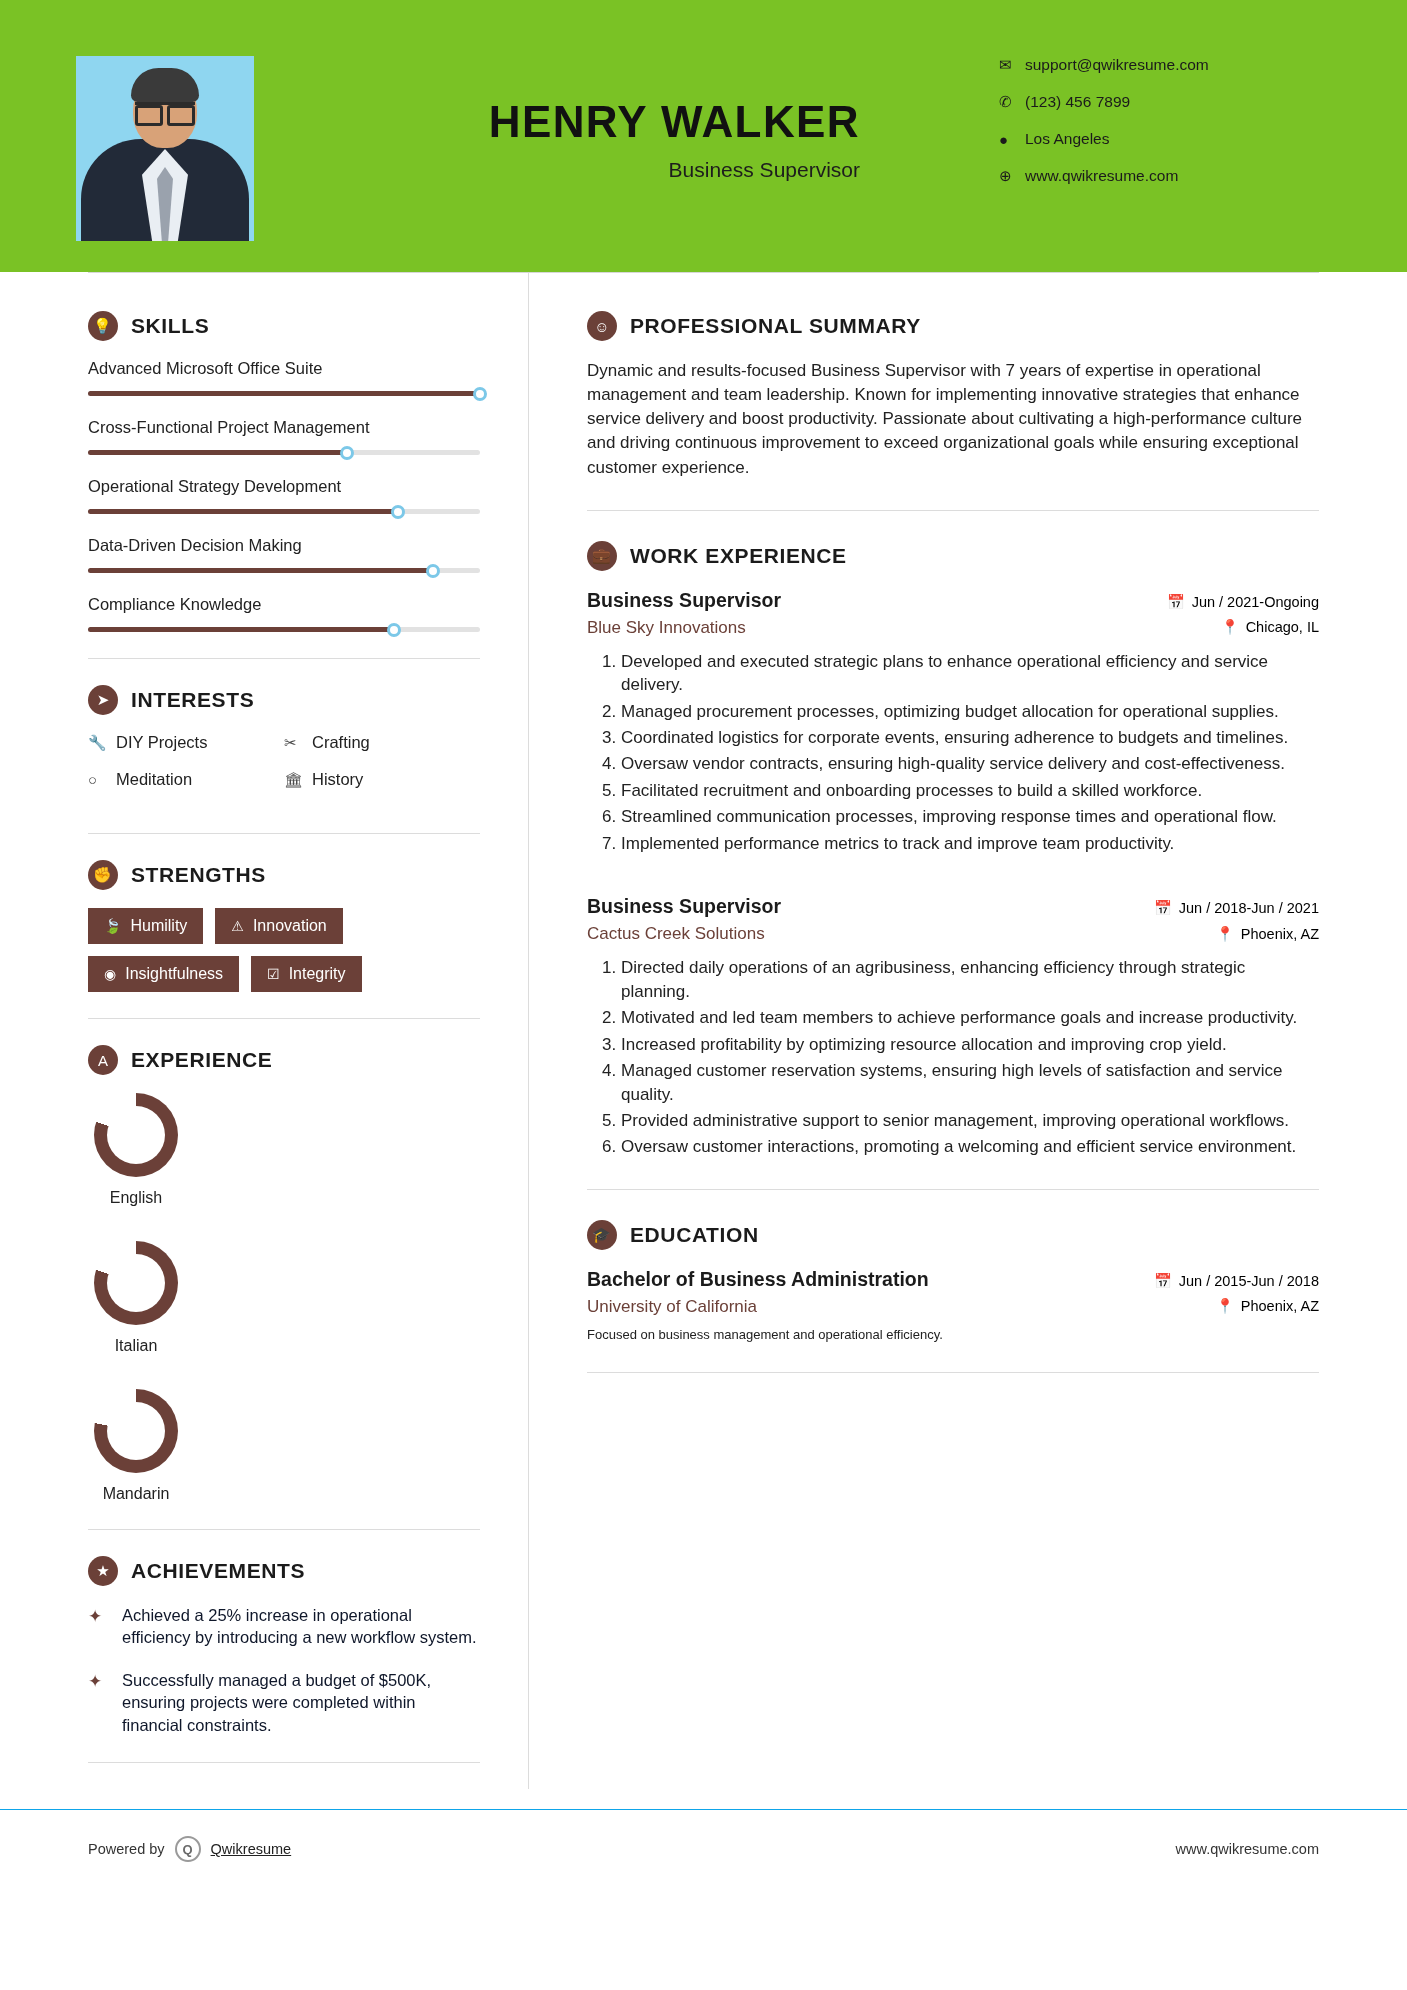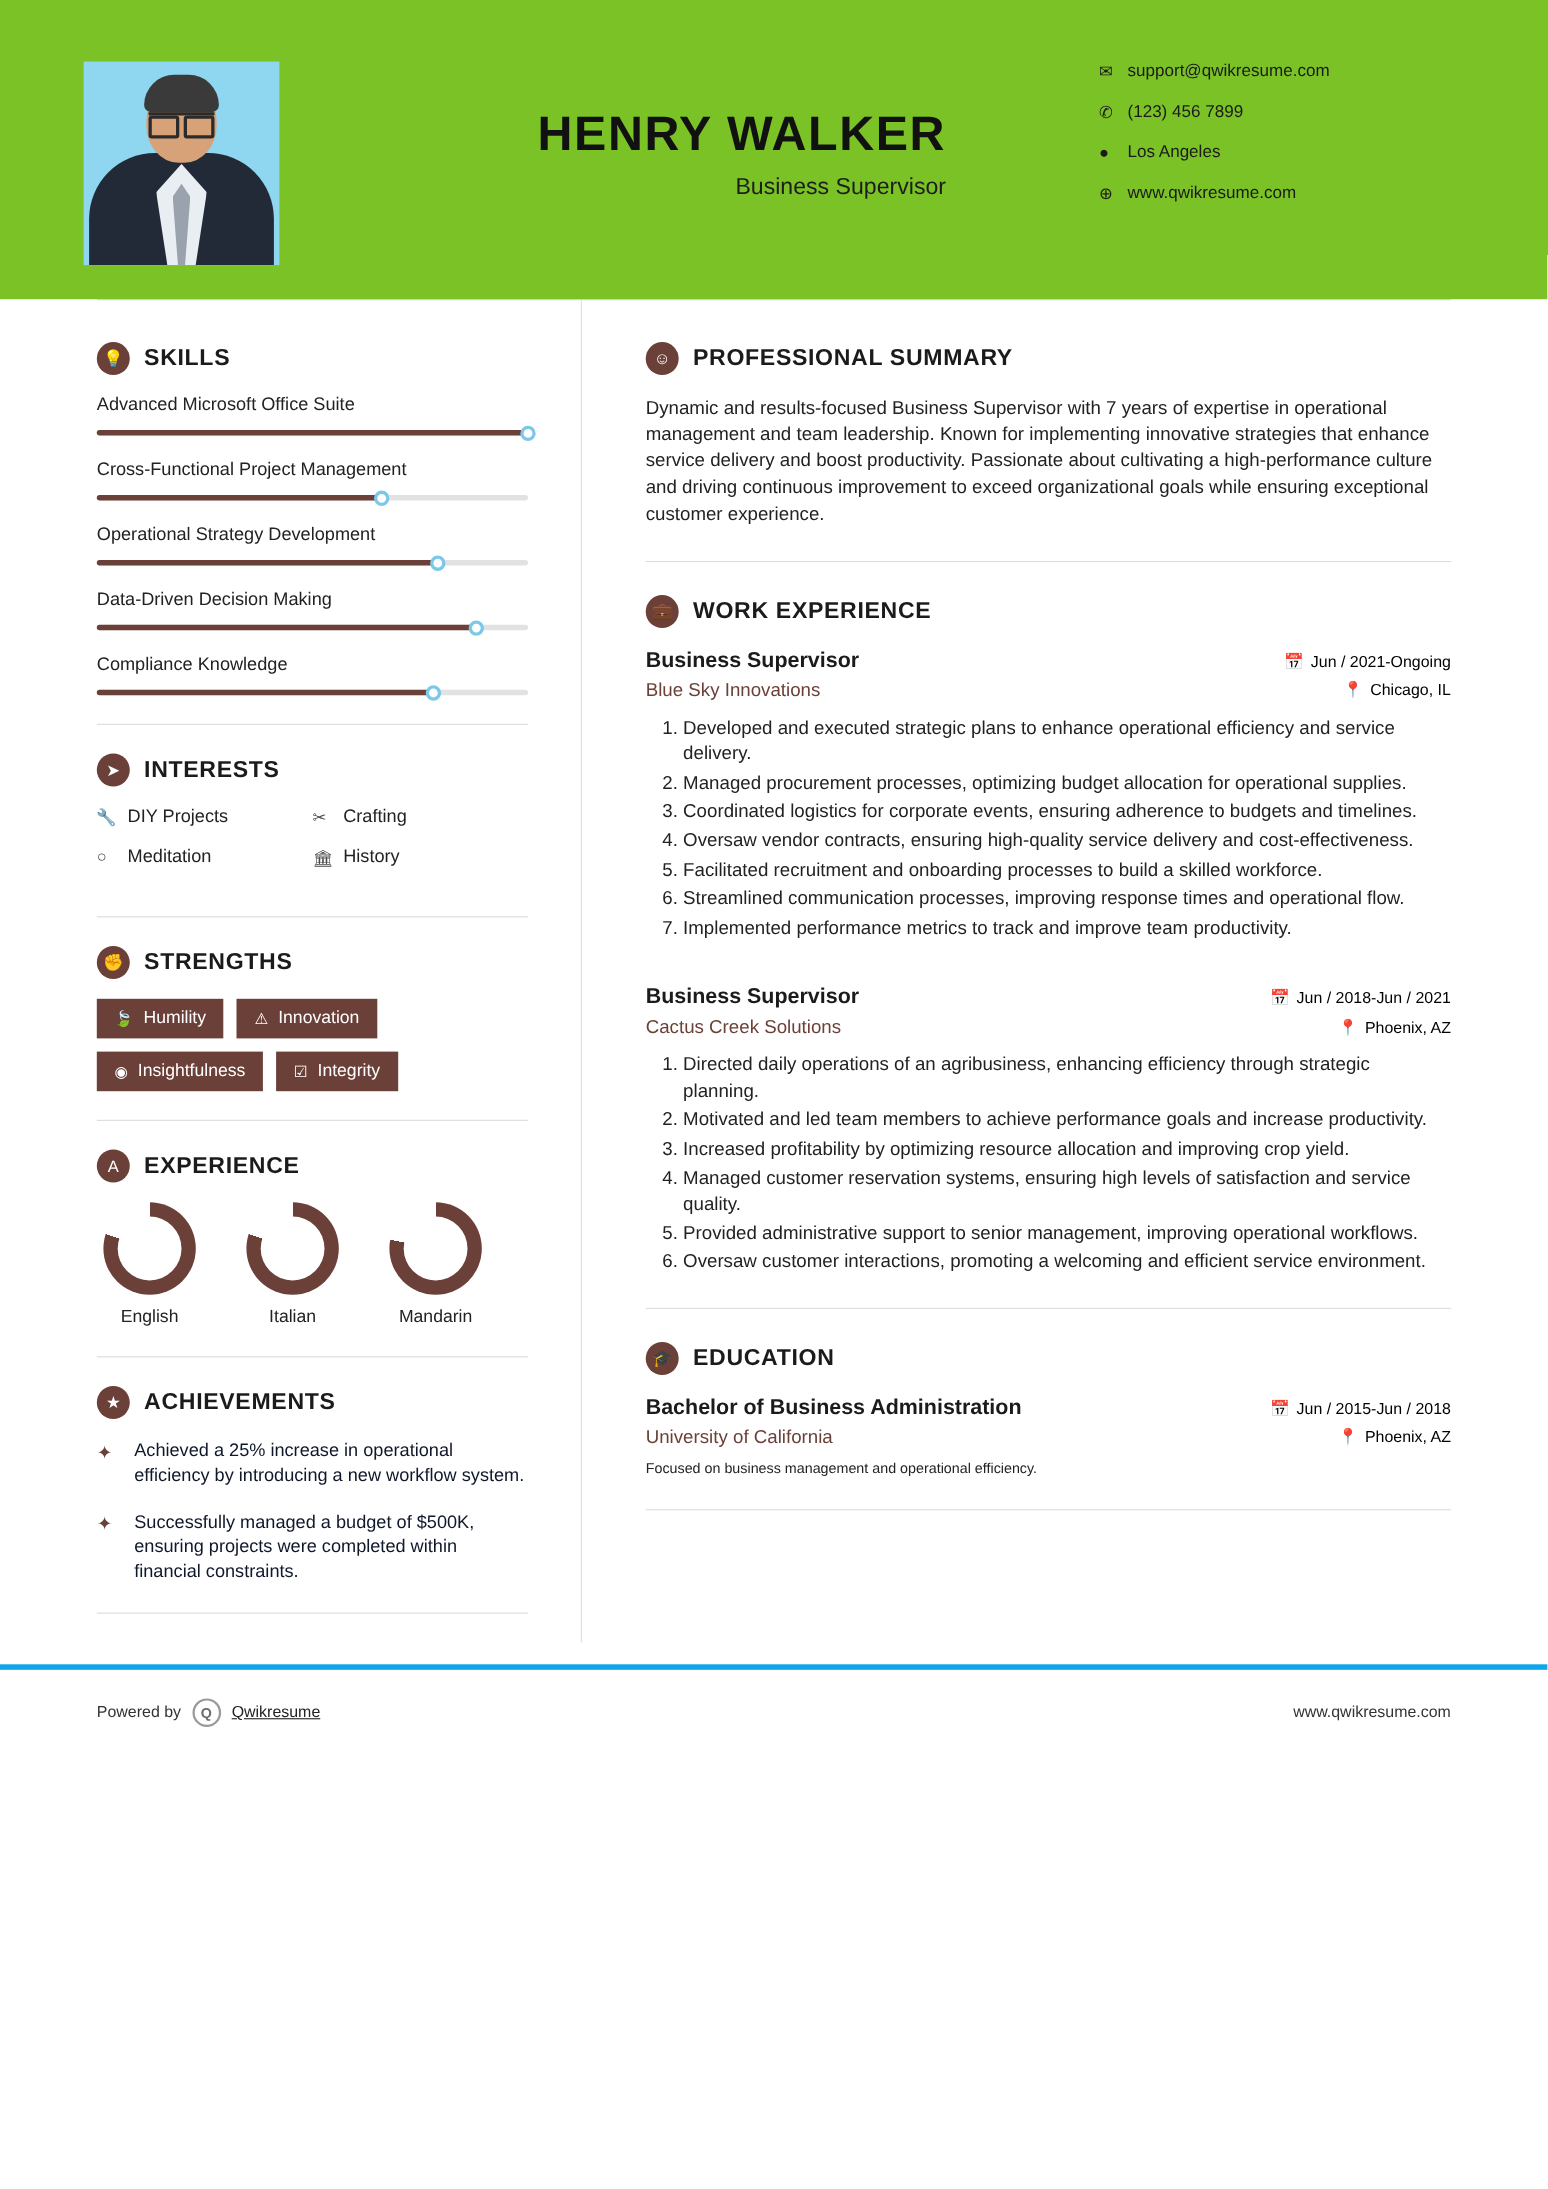--- a/index.html
+++ b/index.html
@@ -250,21 +250,21 @@
     display: flex;
     align-items: center;
     background: #6b4038;
     color: #fff;
     font-size: 16px;
     padding: 9px 16px;
   }
   .strength .si { margin-right: 9px; font-size: 14px; }
 
   
-  .langs { display: flex; gap: 34px; margin-top: 6px; }
+  .langs { display: flex; gap: 34px; margin-top: 6px; flex-direction: column; }
   .lang { text-align: center; width: 96px; }
   .donut {
     width: 84px; height: 84px;
     border-radius: 50%;
     margin: 0 auto 12px auto;
     position: relative;
   }
   .donut .hole {
     position: absolute;
     left: 13px; top: 13px;
@@ -342,21 +342,21 @@
   }
   .hr-r { border-top: 1px solid #dcdcdc; margin: 30px 0; }
 
   
   .footer {
     display: flex;
     justify-content: space-between;
     align-items: center;
     padding: 26px 88px 30px 88px;
     margin-top: 20px;
-    border-top: 5px solid #0ea5e9;
+    border-top: 1px solid #0ea5e9;
   }
   .footer-left { display: flex; align-items: center; font-size: 14.5px; color: #333; }
   .footer-logo {
     width: 26px; height: 26px;
     border: 2px solid #9a9a9a;
     border-radius: 50%;
     color: #6b6b6b;
     font-size: 13px;
     display: flex; align-items: center; justify-content: center;
     margin: 0 10px;

